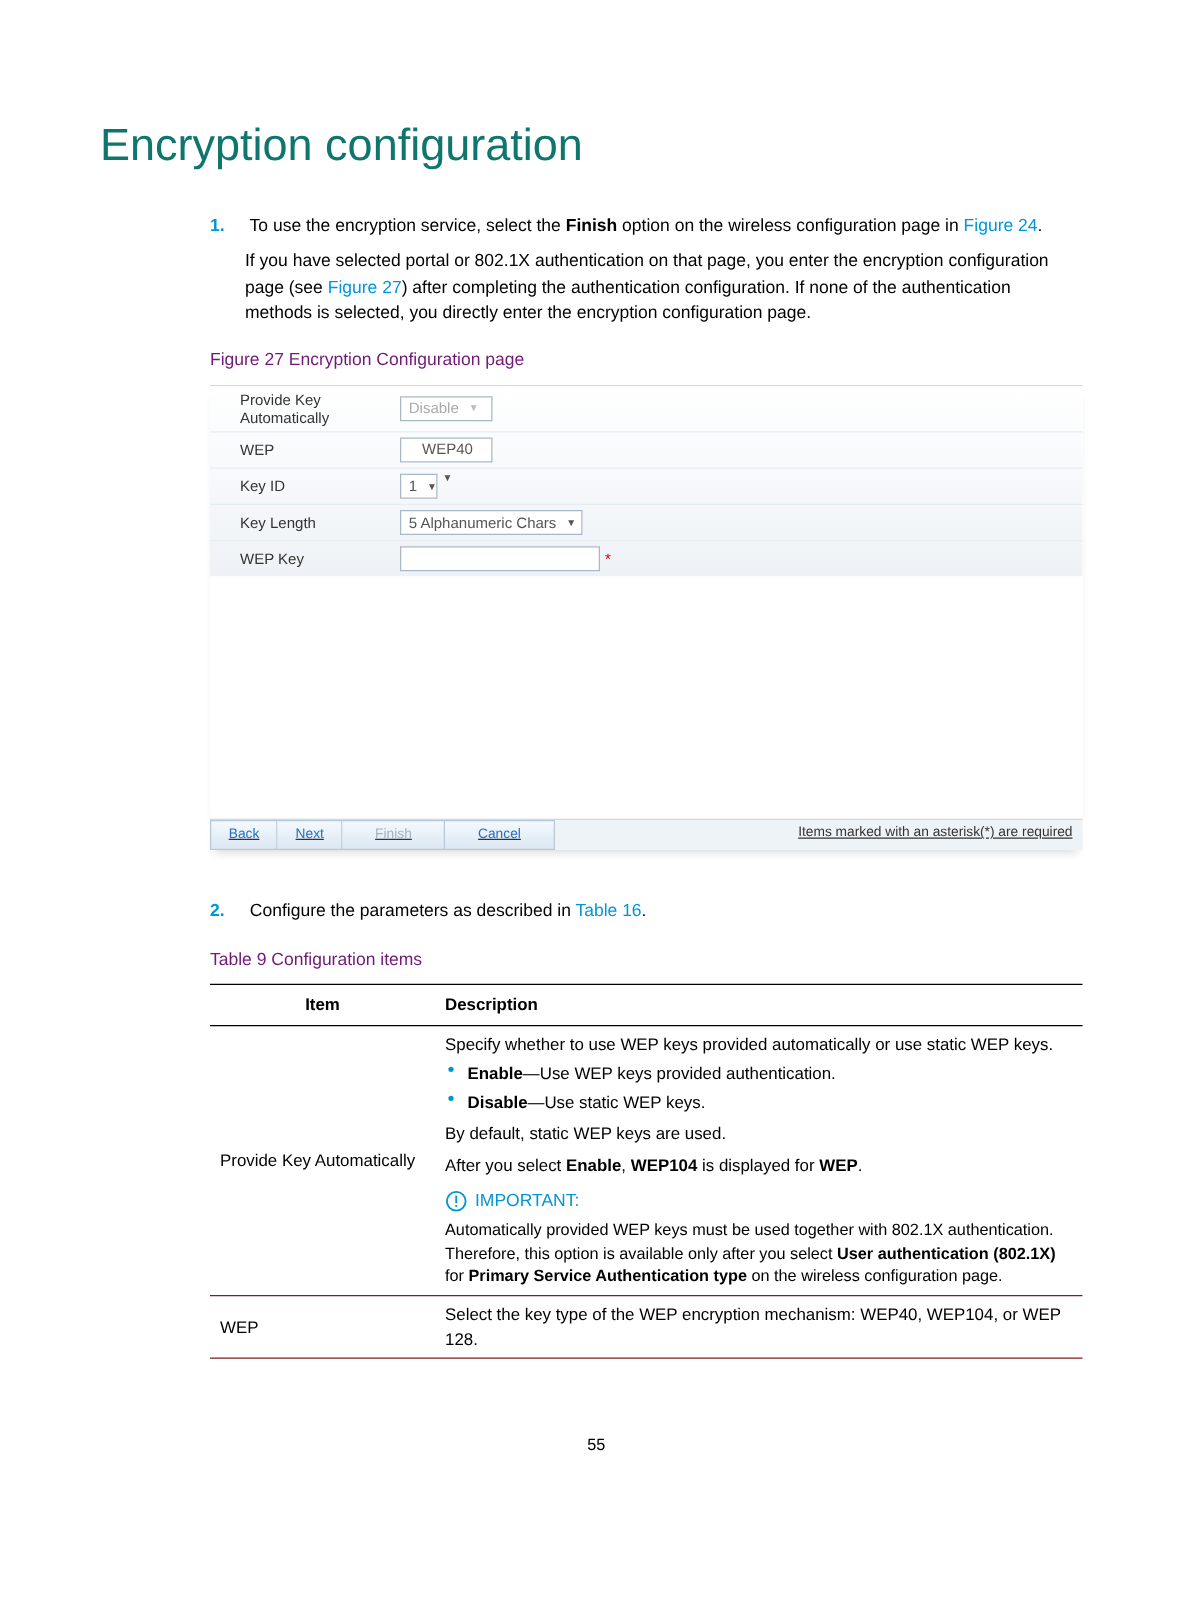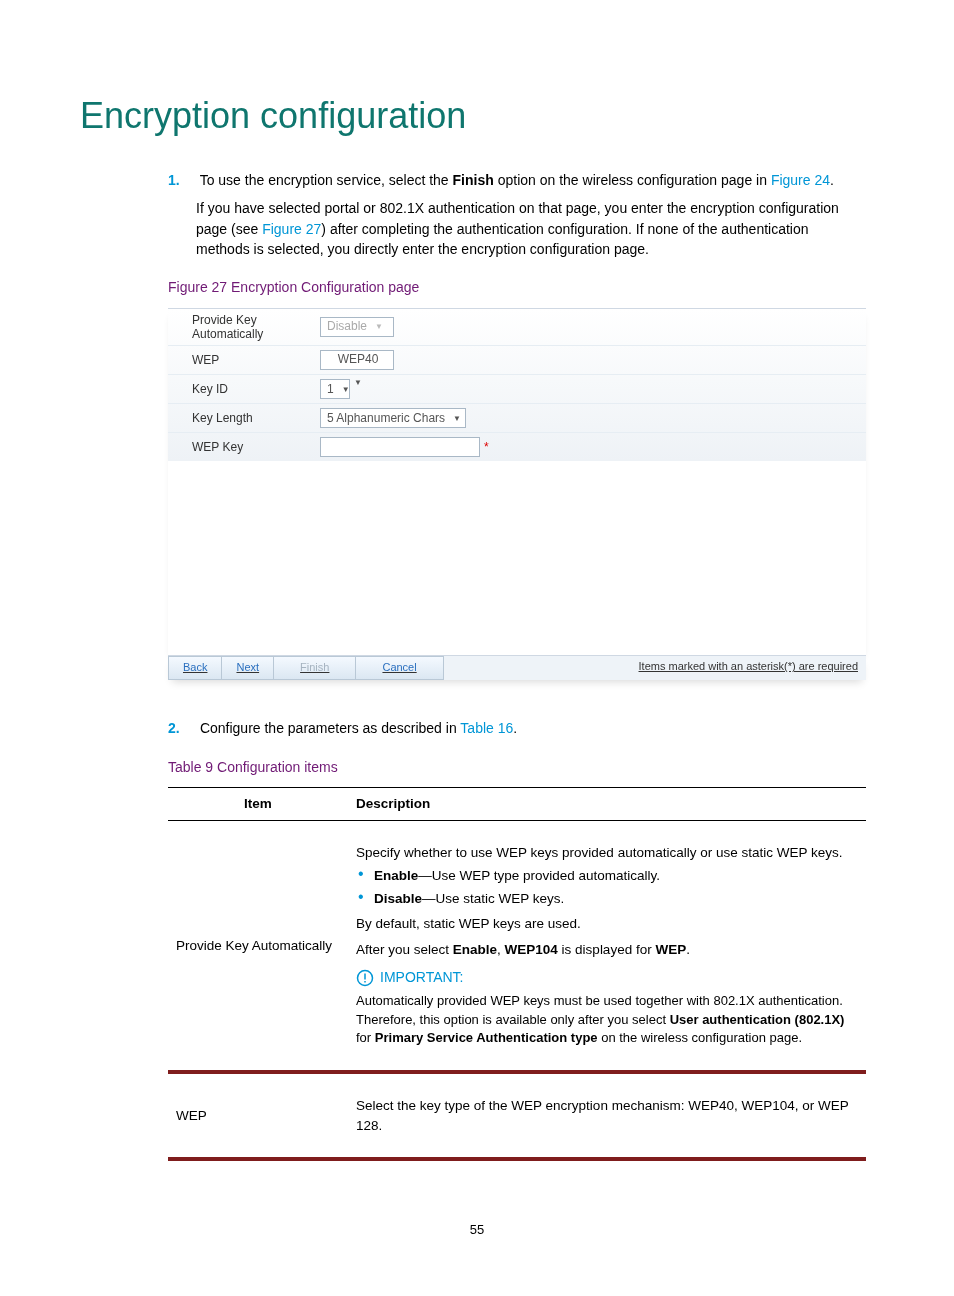--- a/index.html
+++ b/index.html
@@ -109,22 +109,22 @@
     margin-top: 4px;
   }
   table.cfg th {
     text-align: left;
     font-weight: bold;
     border-top: 1.5px solid #000;
     border-bottom: 1.5px solid #000;
     padding: 6px 8px;
   }
   table.cfg td {
-    border-bottom: 4px solid #7f1d1d;
-    padding: 22px 8px;
+    border-bottom: 1px solid #7f1d1d;
+    padding: 5px 8px;
     vertical-align: middle;
   }
   table.cfg td.desc { vertical-align: top; }
   .bul { list-style: none; margin: 4px 0 6px 0; }
   .bul li { position: relative; padding-left: 18px; margin: 3px 0; }
   .bul li::before { content: "•"; color: #0096d6; position: absolute; left: 2px; font-size: 16px; line-height: 1; top: 0; }
   .imp { display: flex; align-items: center; gap: 6px; color: #0096d6; margin: 8px 0 4px 0; font-size: 14px; }
   .imp svg { width: 18px; height: 18px; }
   .imptxt { font-size: 13px; margin-top: 2px; }
   .pgnum { text-align: center; margin-top: 60px; font-size: 13px; }
@@ -216,21 +216,21 @@
         <th style="width:180px;text-align:center;">Item</th>
         <th>Description</th>
       </tr>
     </thead>
     <tbody>
       <tr>
         <td>Provide Key Automatically</td>
         <td class="desc">
           <div>Specify whether to use WEP keys provided automatically or use static WEP keys.</div>
           <ul class="bul">
-            <li><b>Enable</b><span>—Use WEP type provided automatically.</span></li>
+            <li><b>Enable</b><span>—Use WEP keys provided authentication.</span></li>
             <li><b>Disable</b><span>—Use static WEP keys.</span></li>
           </ul>
           <div style="margin:6px 0;">By default, static WEP keys are used.</div>
           <div style="margin:6px 0;">
             <span>After you select </span><b>Enable</b><span>, </span><b>WEP104</b><span> is displayed for </span><b>WEP</b><span>.</span>
           </div>
           <div class="imp">
             <svg viewBox="0 0 24 24">
                 <circle cx="12" cy="12" r="10" fill="none" stroke="#0096d6" stroke-width="2"></circle>
                 <rect x="11" y="6" width="2" height="8" fill="#0096d6"></rect>

